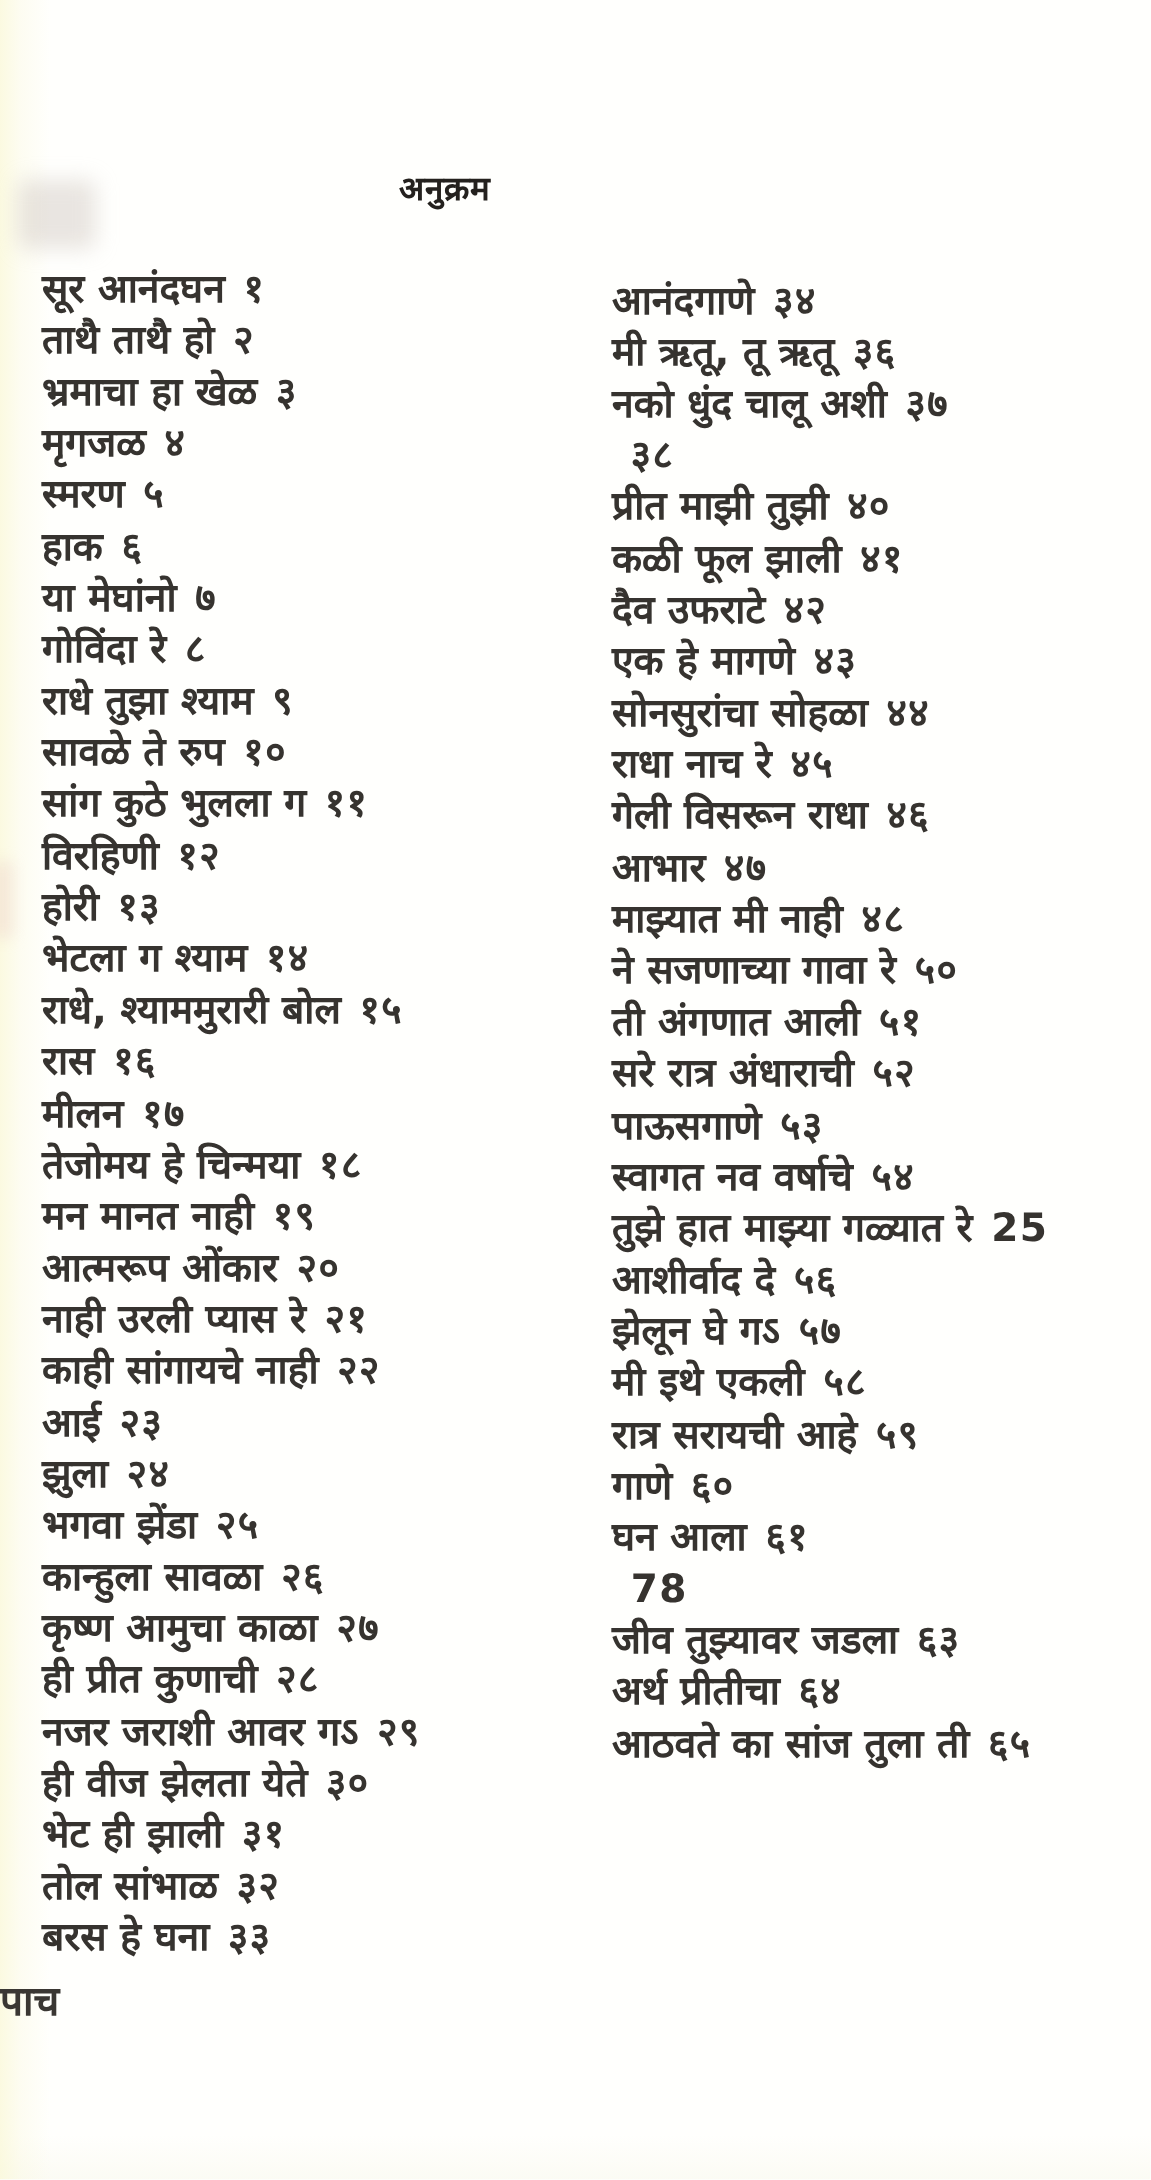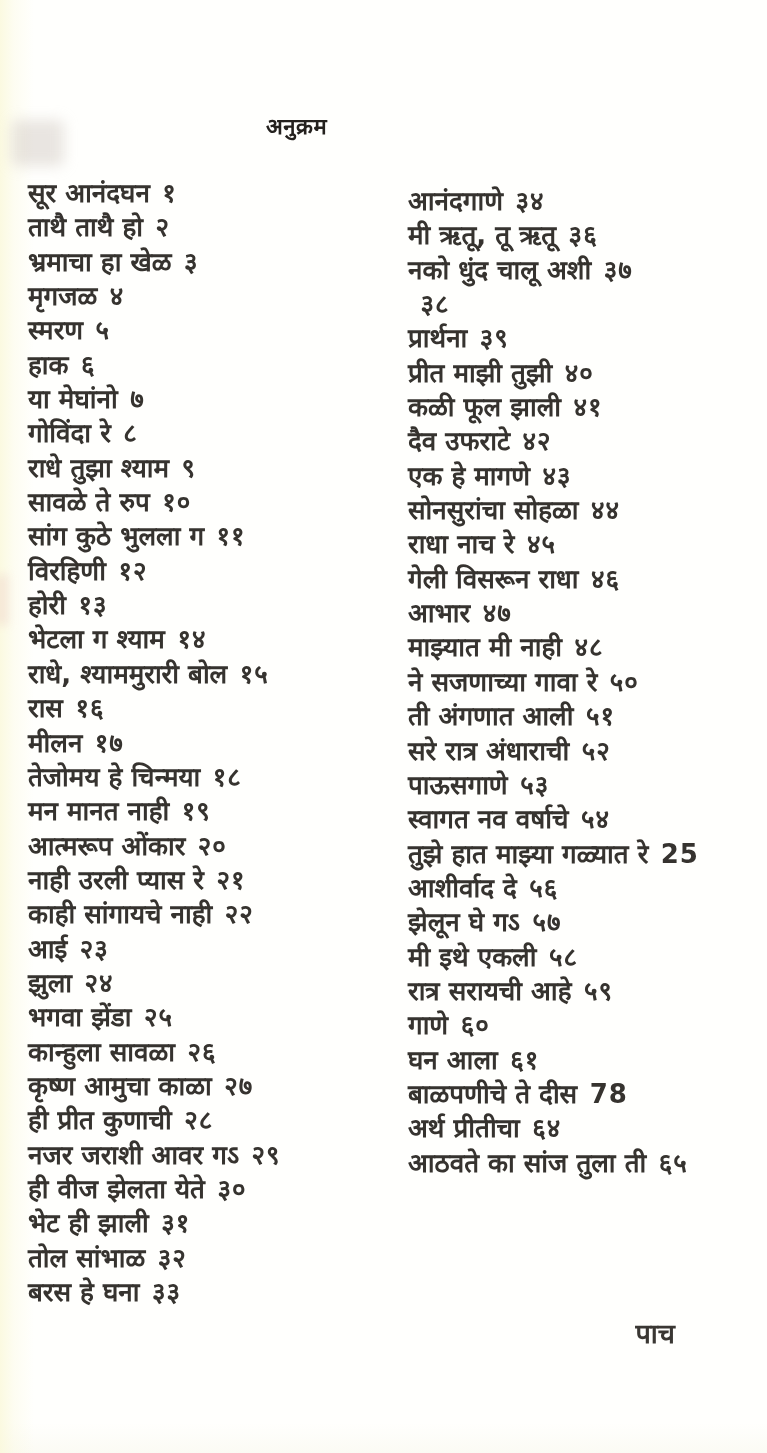--- a/index.html
+++ b/index.html
@@ -70,21 +70,21 @@
   }
   .toc-row .n {
     margin-left: 0.48em;
     letter-spacing: 1px;
   }
   .footer {
     position: absolute;
     left: 0;
     top: 1314px;
     width: 675px;
-    text-align: right;
+    text-align: left;
     font-size: 27px;
     font-weight: 600;
     color: #3a3733;
   }
 </style>
 </head>
 <body>
 
 <div class="page">
   <div class="smudge"></div>
@@ -237,24 +237,20 @@
         <span class="n">३६</span>
       </div>
       <div class="toc-row">
         <span>नको धुंद चालू अशी</span>
         <span class="n">३७</span>
       </div>
       <div class="toc-row">
         <span class="n">३८</span>
       </div>
       <div class="toc-row">
-        <span>प्रार्थना</span>
-        <span class="n">३९</span>
-      </div>
-      <div class="toc-row">
         <span>प्रीत माझी तुझी</span>
         <span class="n">४०</span>
       </div>
       <div class="toc-row">
         <span>कळी फूल झाली</span>
         <span class="n">४१</span>
       </div>
       <div class="toc-row">
         <span>दैव उफराटे</span>
         <span class="n">४२</span>
@@ -325,22 +321,25 @@
       </div>
       <div class="toc-row">
         <span>गाणे</span>
         <span class="n">६०</span>
       </div>
       <div class="toc-row">
         <span>घन आला</span>
         <span class="n">६१</span>
       </div>
       <div class="toc-row">
-        <span>बाळपणीचे ते दीस</span>
         <span class="n">78</span>
+      </div>
+      <div class="toc-row">
+        <span>जीव तुझ्यावर जडला</span>
+        <span class="n">६३</span>
       </div>
       <div class="toc-row">
         <span>अर्थ प्रीतीचा</span>
         <span class="n">६४</span>
       </div>
       <div class="toc-row">
         <span>आठवते का सांज तुला ती</span>
         <span class="n">६५</span>
       </div>
     </div>

